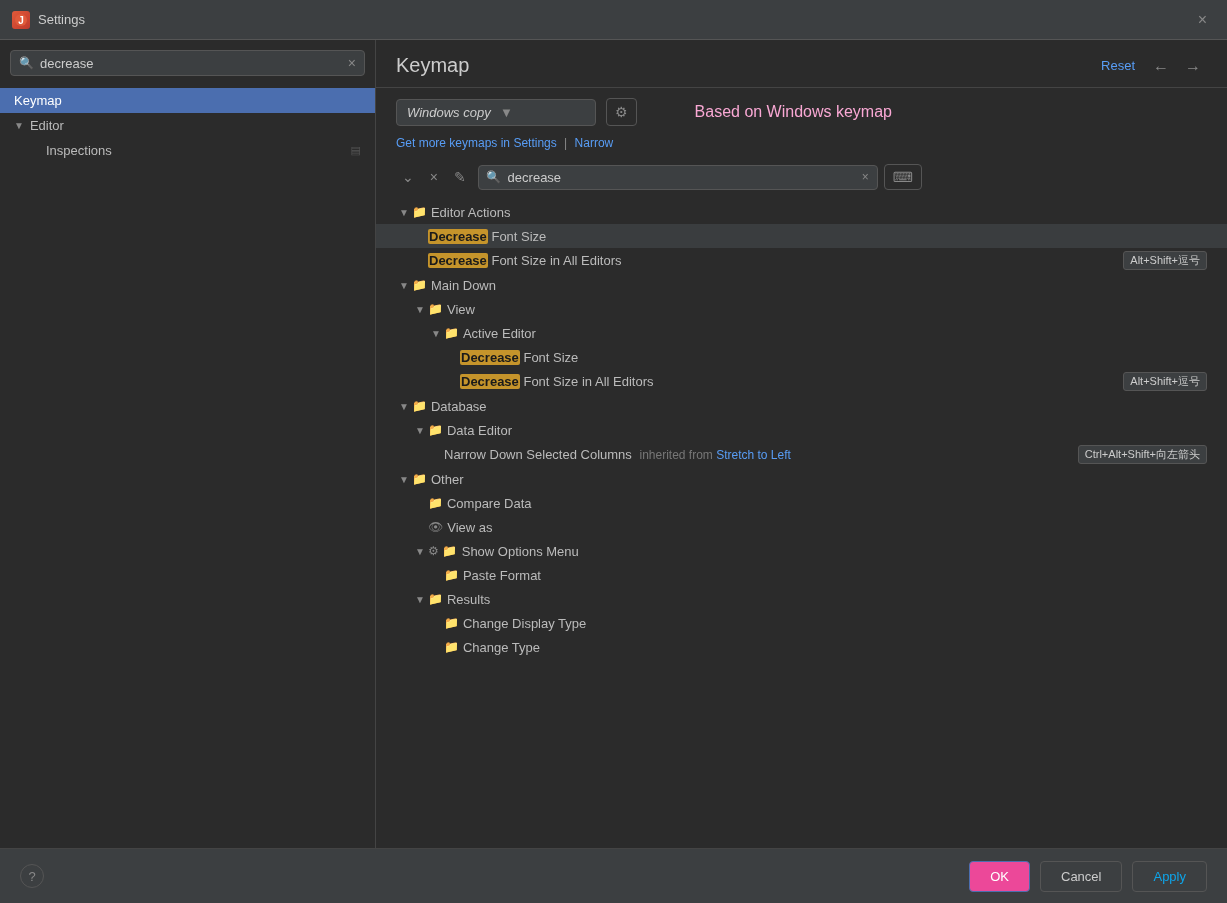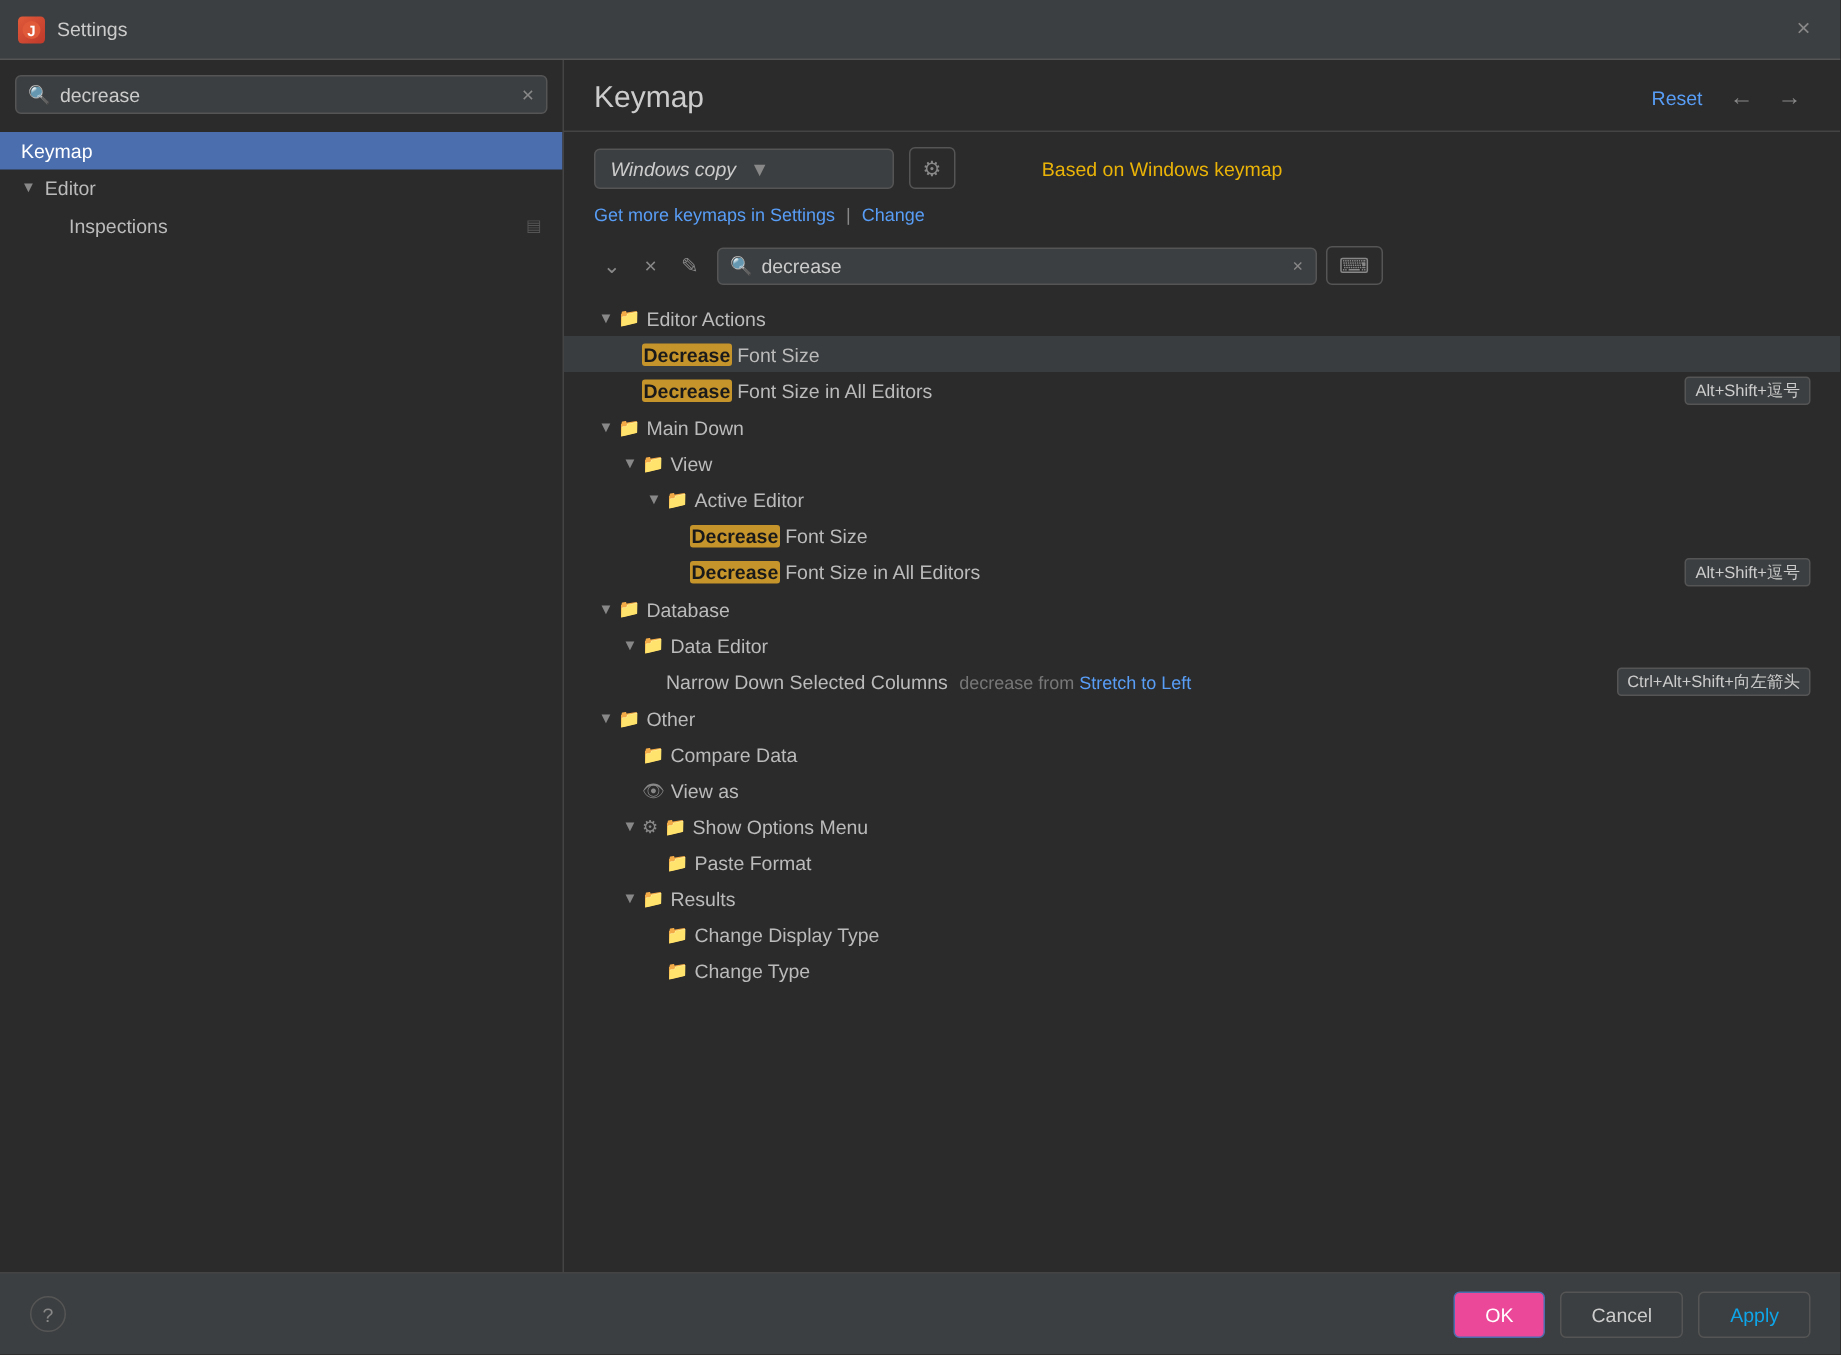--- a/index.html
+++ b/index.html
@@ -208,22 +208,22 @@
     .gear-btn {
       background: none;
       border: 1px solid #555;
       border-radius: 4px;
       color: #888;
       padding: 5px 8px;
       cursor: pointer;
       font-size: 14px;
     }
     .based-on-text {
-      color: #eab308;
-      font-size: 13px;
+      color: #f9a8d4;
+      font-size: 16px;
       padding-left: 48px;
     }
     .keymap-links {
       padding: 0 20px 8px;
       font-size: 12px;
       flex-shrink: 0;
     }
     .keymap-links a {
       color: #589df6;
       text-decoration: none;
@@ -483,21 +483,21 @@
           <span class="chevron-down">▼</span>
         </div>
         <button class="gear-btn">⚙</button>
         <span class="based-on-text">Based on Windows keymap</span>
       </div>
     </div>
 
     <div class="keymap-links">
       <a>Get more keymaps in Settings</a>
       <span class="separator-text">|</span>
-      <a>Change</a>
+      <a>Narrow</a>
     </div>
 
     <div class="keymap-search-bar">
       <div class="expand-collapse-btns">
         <button class="icon-btn" title="Expand All">⌄</button>
         <button class="icon-btn" title="Collapse All">×</button>
         <button class="icon-btn" title="Edit">✎</button>
       </div>
       <div class="keymap-search-input-wrap">
         <span style="color:#888;margin-right:6px;font-size:12px;">🔍</span>
@@ -578,21 +578,21 @@
         <span class="tree-indent" style="width:36px;"></span>
         <span class="tree-toggle">▼</span>
         <span class="tree-folder-icon">📁</span>
         <span class="tree-label">Data Editor</span>
       </div>
 
       <div class="tree-row">
         <span class="tree-indent" style="width:68px;"></span>
         <span class="tree-label">
           Narrow Down Selected Columns
-          <span class="inherited-text">decrease from </span>
+          <span class="inherited-text">inherited from </span>
           <span class="inherited-link">Stretch to Left</span>
         </span>
         <span class="tree-shortcut">Ctrl+Alt+Shift+向左箭头</span>
       </div>
 
       <div class="tree-row">
         <span class="tree-indent" style="width:20px;"></span>
         <span class="tree-toggle">▼</span>
         <span class="tree-folder-icon">📁</span>
         <span class="tree-label">Other</span>

